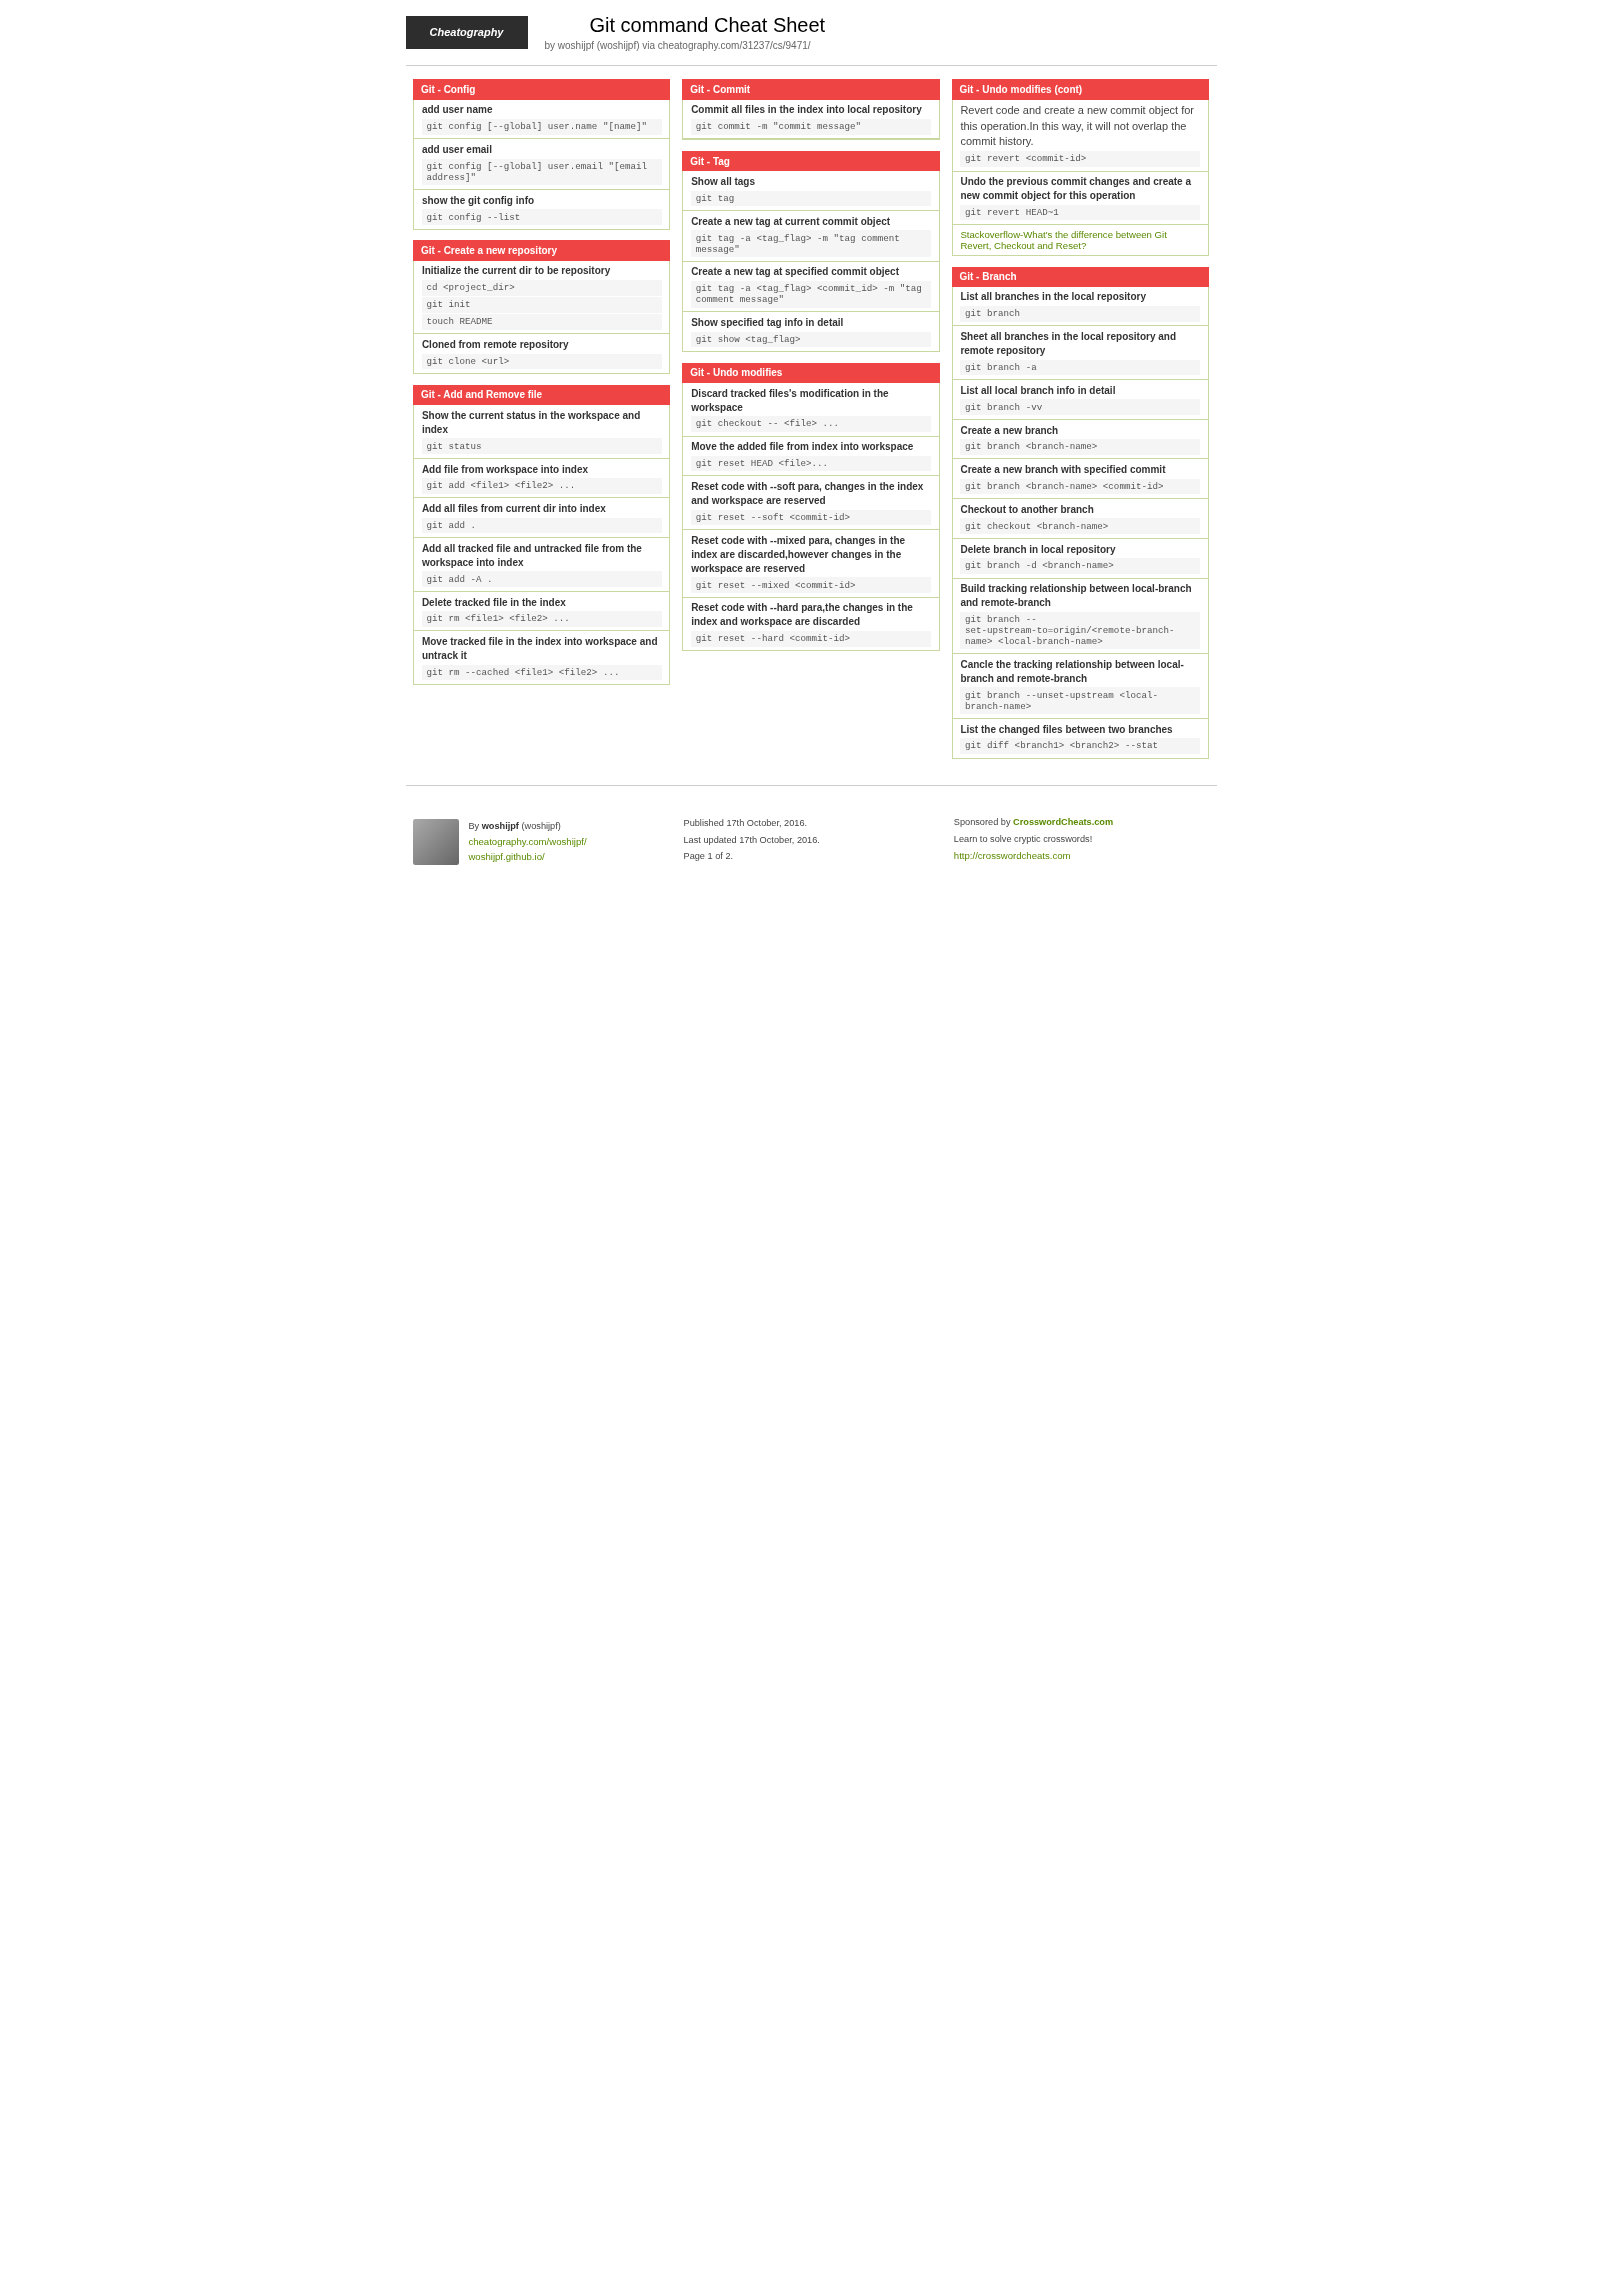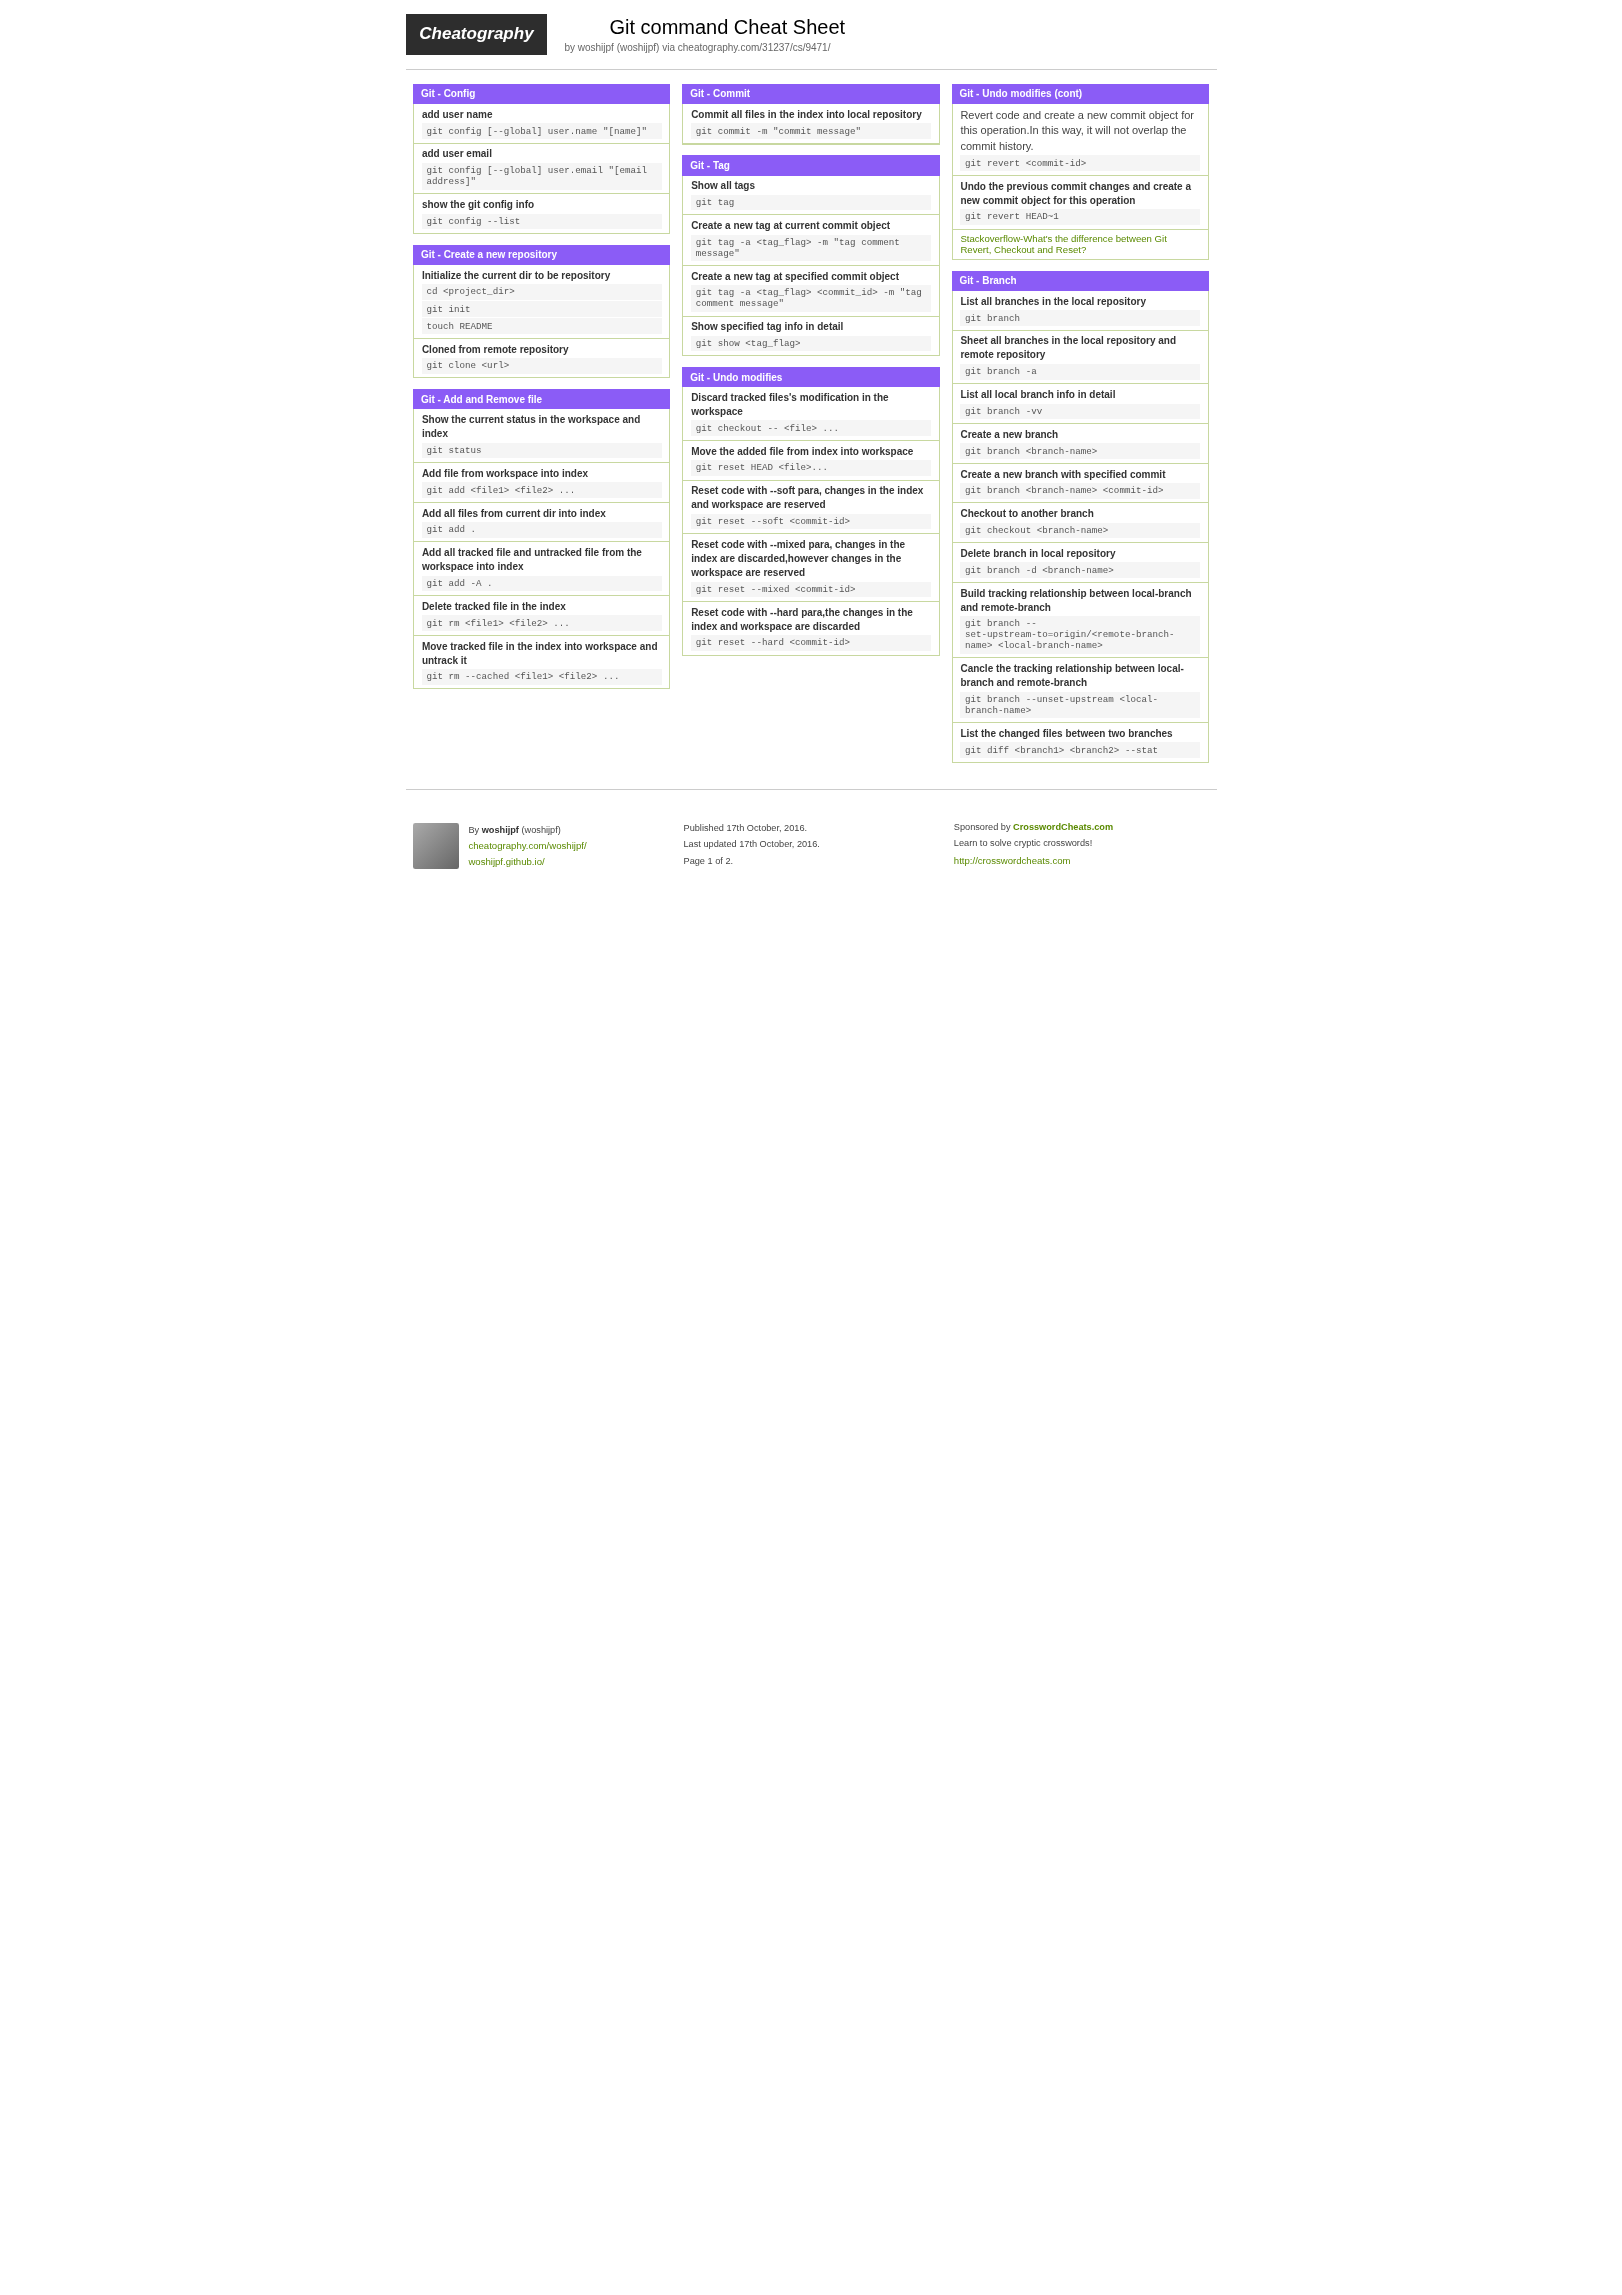--- a/index.html
+++ b/index.html
@@ -14,21 +14,21 @@
     .header {
       display: flex;
       align-items: center;
       padding: 13.8px 15.3px 13.8px 0;
       border-bottom: 1.5px solid #ccc;
       margin-bottom: 13.8px;
     }
     .logo-box {
       background: #2d2d2d;
       color: #fff;
-      font-size: 17px;
+      font-size: 11px;
       font-weight: bold;
       font-style: italic;
       padding: 10.7px 13.8px;
       margin-right: 17px;
       min-width: 122px;
       text-align: center;
     }
     .header-title h1 {
       font-size: 20px;
       color: #000000;
@@ -48,21 +48,21 @@
     .col {
       flex: 1;
       display: flex;
       flex-direction: column;
       gap: 0;
     }
     .section {
       margin-bottom: 10.7px;
     }
     .section-header {
-      background: #8b5cf6;
+      background: #ef4444;
       color: #fff;
       font-weight: bold;
       font-size: 10px;
       padding: 4.6px 7.7px;
       margin-bottom: 0;
     }
     .section-body {
       border: 0.8px solid #c8d8a0;
       border-top: none;
     }

